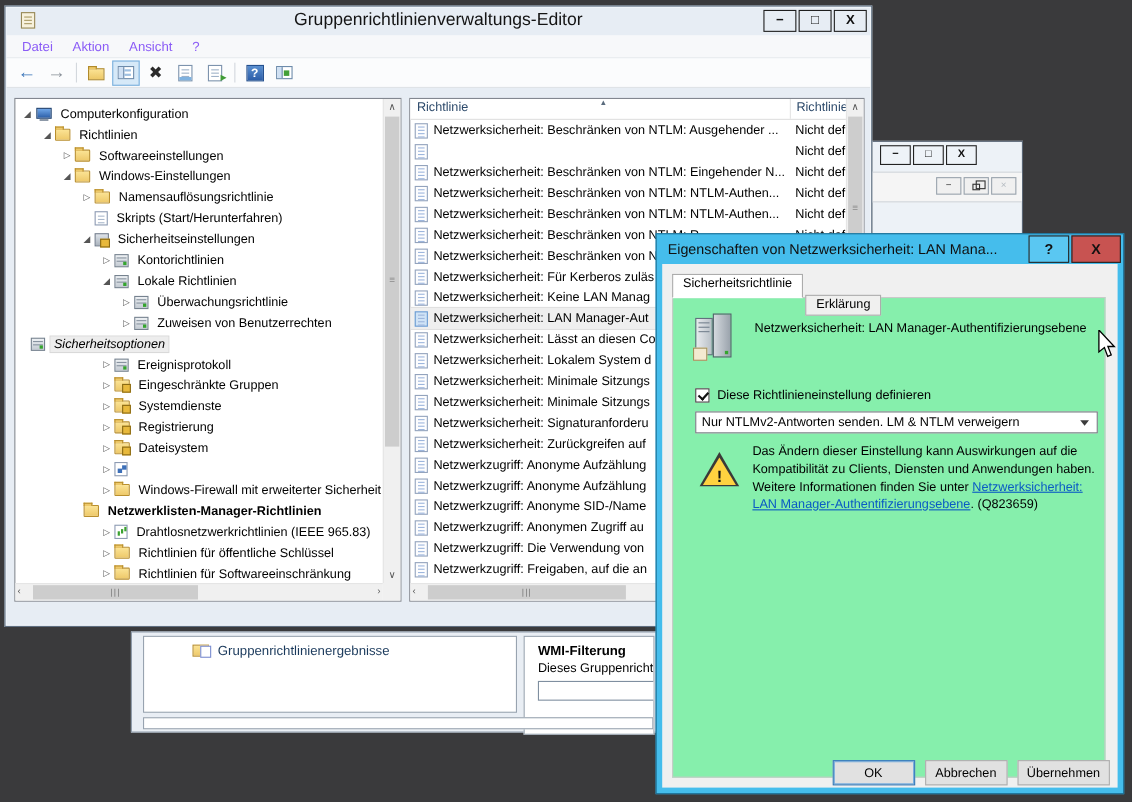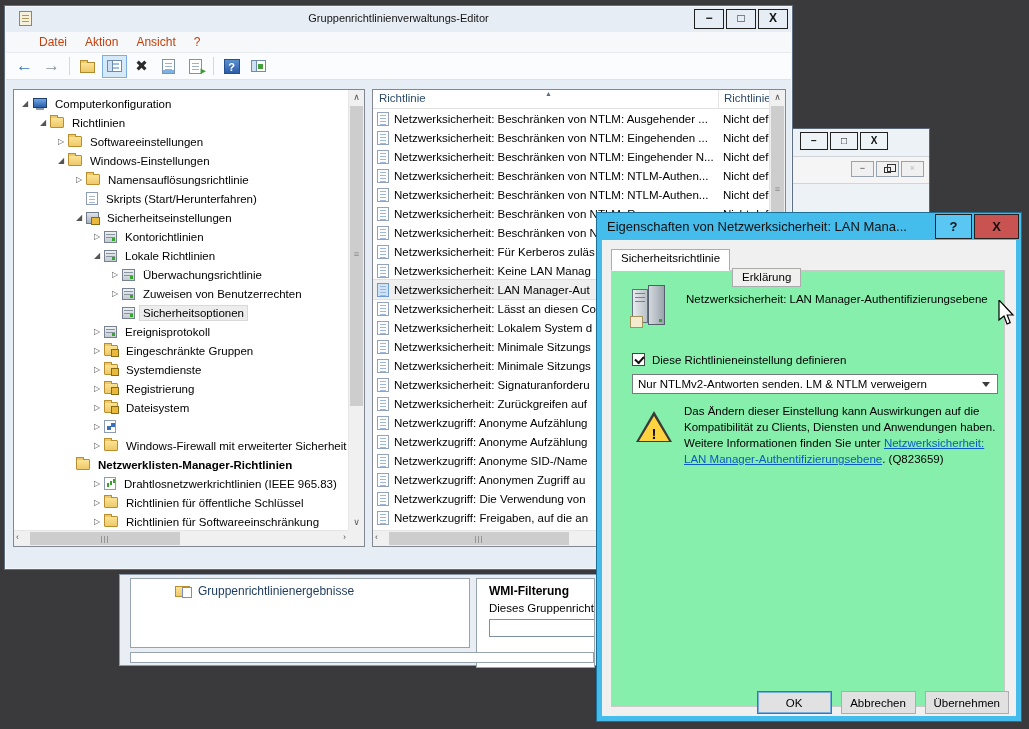--- a/index.html
+++ b/index.html
@@ -4,27 +4,27 @@
 <style>
   html,body{margin:0;padding:0;background:#2e2e30;font-family:"Liberation Sans",sans-serif;}
   *{box-sizing:border-box;}
   .screen{position:relative;width:1029px;height:729px;background:#3a3a3c;overflow:hidden;}
 
   
   .win{position:absolute;left:4px;top:5px;width:789px;height:565px;background:#e7edf4;border:1px solid #5f6e80;box-shadow:inset 0 0 0 1px #f2f6fa;}
   .titlebar{position:relative;height:25px;}
   .app-icon{position:absolute;left:14px;top:5px;width:13px;height:15px;background:#f7f1dc;border:1px solid #958756;}
   .app-icon::before{content:'';position:absolute;left:2px;top:3px;right:2px;height:1px;background:#a99a63;box-shadow:0 3px #a99a63,0 6px #a99a63;}
-  .wtitle{text-align:center;line-height:25px;font-size:11px;color:#141414;}
+  .wtitle{text-align:center;line-height:25px;font-size:16px;color:#141414;}
   .caps{position:absolute;right:4px;top:3px;display:flex;}
   .cap{width:30px;height:20px;border:1px solid #1f1f1f;margin-left:2px;text-align:center;line-height:17px;font-weight:bold;font-size:12px;color:#111;}
   .cap.min::before{content:'−';}
   .cap.max::before{content:'□';}
   .cap.close::before{content:'X';}
-  .menubar{position:absolute;left:1px;right:1px;top:26px;height:21px;background:#f7f8fa;border-bottom:1px solid #e7eaee;display:flex;align-items:center;padding-left:24px;font-size:12px;color:#c2410c;}
+  .menubar{position:absolute;left:1px;right:1px;top:26px;height:21px;background:#f7f8fa;border-bottom:1px solid #e7eaee;display:flex;align-items:center;padding-left:5px;font-size:12px;color:#8b5cf6;}
   .menu-item{padding:2px 9px;}
   .toolbar{position:absolute;left:1px;right:1px;top:47px;height:27px;background:#fbfcfd;border-bottom:1px solid #dfe3e7;display:flex;align-items:center;padding-left:6px;gap:2px;}
   .tbtn{width:25px;height:23px;display:flex;align-items:center;justify-content:center;border:1px solid transparent;}
   .tbtn.active{border-color:#7ab0dd;background:#d6e9f8;}
   .tsep{width:1px;height:18px;background:#d3d8dd;margin:0 3px;}
   .ti{position:relative;display:inline-block;}
   .ti-back::before{content:'←';font-size:17px;font-weight:bold;color:#3873b8;}
   .ti-forward::before{content:'→';font-size:17px;font-weight:bold;color:#8a9199;}
   .ti-up-level{width:15px;height:11px;background:linear-gradient(#fbe394,#edc867);border:1px solid #b08a2c;margin-top:3px;}
   .ti-up-level::before{content:'';position:absolute;left:-1px;top:-3px;width:6px;height:2px;background:#edc867;border:1px solid #b08a2c;border-bottom:none;}
@@ -290,21 +290,21 @@
           <div class="trow" style="padding-left: 94px;">
             <span class="exp">▷</span>
             <span class="ic ic-server"></span>
             <span class="tlbl">Überwachungsrichtlinie</span>
           </div>
           <div class="trow" style="padding-left: 94px;">
             <span class="exp">▷</span>
             <span class="ic ic-server"></span>
             <span class="tlbl">Zuweisen von Benutzerrechten</span>
           </div>
-          <div class="trow" style="padding-left: 94px;">
+          <div class="trow" style=" font-style: italic;">
             <span class="exp"></span>
             <span class="ic ic-server"></span>
             <span class="tlbl sel">Sicherheitsoptionen</span>
           </div>
           <div class="trow" style="padding-left: 76px;">
             <span class="exp">▷</span>
             <span class="ic ic-server"></span>
             <span class="tlbl">Ereignisprotokoll</span>
           </div>
           <div class="trow" style="padding-left: 76px;">
@@ -379,21 +379,20 @@
         <div class="colh2">Richtlinieneinstellung</div>
       </div>
       <div id="list-rows">
           <div class="lrow">
             <span class="ic ic-doc"></span>
             <span class="lname">Netzwerksicherheit: Beschränken von NTLM: Ausgehender ...</span>
             <span class="lval">Nicht definiert</span>
           </div>
           <div class="lrow">
             <span class="ic ic-doc"></span>
-            <span class="lname">Netzwerksicherheit: Beschränken von NTLM: Eingehenden ...</span>
             <span class="lval">Nicht definiert</span>
           </div>
           <div class="lrow">
             <span class="ic ic-doc"></span>
             <span class="lname">Netzwerksicherheit: Beschränken von NTLM: Eingehender N...</span>
             <span class="lval">Nicht definiert</span>
           </div>
           <div class="lrow">
             <span class="ic ic-doc"></span>
             <span class="lname">Netzwerksicherheit: Beschränken von NTLM: NTLM-Authen...</span>

